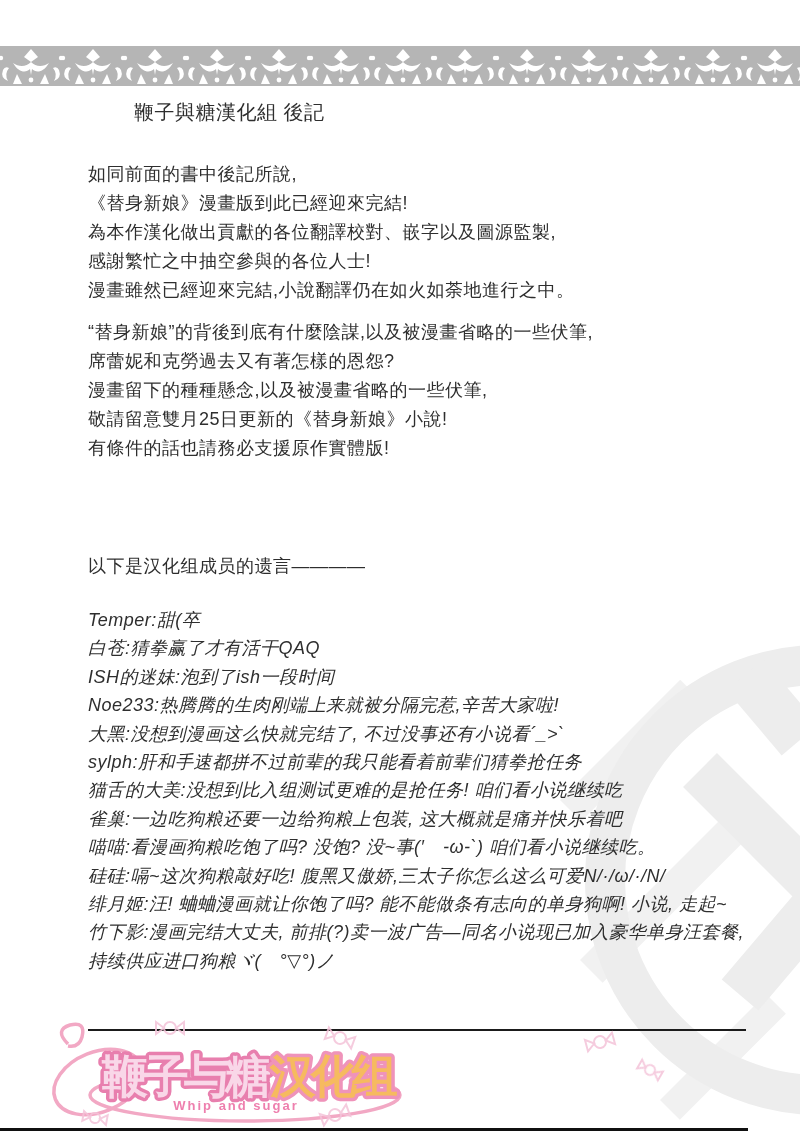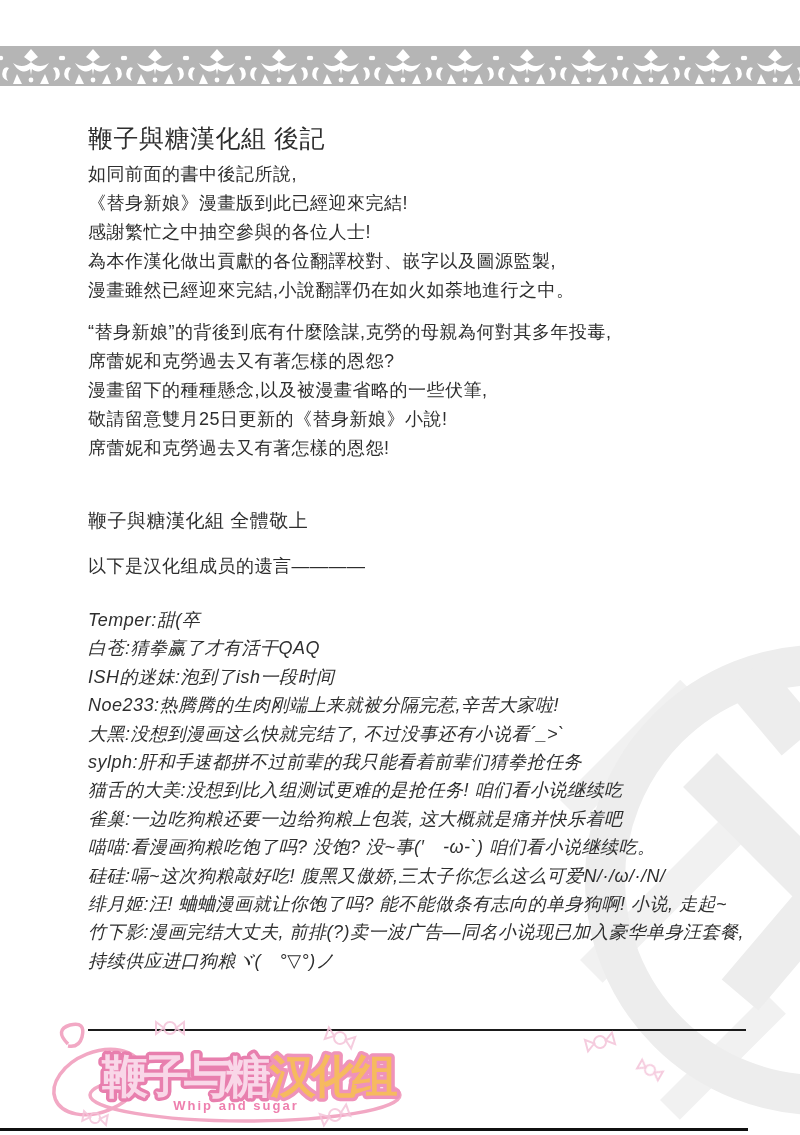--- a/index.html
+++ b/index.html
@@ -7,21 +7,21 @@
     position:relative;width:800px;height:1135px;background:#ffffff;overflow:hidden;
     font-family:"Liberation Sans","DejaVu Sans",sans-serif;color:#2e2e2e;
   }
   
   .band{position:absolute;left:0;top:46px;width:800px;height:40px;z-index:1;}
   
   .watermark{position:absolute;left:0;top:0;width:800px;height:1135px;z-index:0;pointer-events:none;}
   
   .tblock{position:absolute;left:88px;font-size:18px;line-height:29px;white-space:nowrap;z-index:2;letter-spacing:.5px;}
   .tblock .line{height:29px;}
-  #doc-title{top:124px;font-size:25px;}
+  #doc-title{top:98px;font-size:20px;margin-left:46px;}
   #para1{top:160px;}
   #para2{top:318px;}
   #signoff{top:506px;font-size:19px;}
   #members-intro{top:552px;}
   #members{top:606px;line-height:28.4px;font-style:italic;}
   #members .line{height:28.4px;}
   
   .rule-top{position:absolute;left:88px;top:1029px;width:658px;height:2px;background:#1b1b1b;z-index:2;}
   .rule-bottom{position:absolute;left:0;top:1128px;width:748px;height:3px;background:#101010;z-index:3;}
   
@@ -73,34 +73,33 @@
       <use href="#motif" x="620"></use>
       <use href="#motif" x="682"></use>
     <use href="#motif" x="744"></use>
   </svg>
 
   <div id="doc-title" class="tblock">鞭子與糖漢化組 後記</div>
 
   <div id="para1" class="tblock">
       <div class="line">如同前面的書中後記所說,</div>
       <div class="line">《替身新娘》漫畫版到此已經迎來完結!</div>
+      <div class="line">為本作漢化做出貢獻的各位翻譯校對、嵌字以及圖源監製,</div>
       <div class="line">感謝繁忙之中抽空參與的各位人士!</div>
-      <div class="line">為本作漢化做出貢獻的各位翻譯校對、嵌字以及圖源監製,</div>
       <div class="line">漫畫雖然已經迎來完結,小說翻譯仍在如火如荼地進行之中。</div>
     </div>
 
   <div id="para2" class="tblock">
-      <div class="line">“替身新娘”的背後到底有什麼陰謀,克勞的母親為何對其多年投毒,</div>
+      <div class="line">“替身新娘”的背後到底有什麼陰謀,以及被漫畫省略的一些伏筆,</div>
       <div class="line">席蕾妮和克勞過去又有著怎樣的恩怨?</div>
       <div class="line">漫畫留下的種種懸念,以及被漫畫省略的一些伏筆,</div>
       <div class="line">敬請留意雙月25日更新的《替身新娘》小說!</div>
-      <div class="line">席蕾妮和克勞過去又有著怎樣的恩怨!</div>
+      <div class="line">有條件的話也請務必支援原作實體版!</div>
     </div>
 
-  <div id="signoff" class="tblock">鞭子與糖漢化組 全體敬上</div>
 
   <div id="members-intro" class="tblock">以下是汉化组成员的遗言————</div>
 
   <div id="members" class="tblock">
       <div class="line">Temper:甜(卒</div>
       <div class="line">白苍:猜拳赢了才有活干QAQ</div>
       <div class="line">ISH的迷妹:泡到了ish一段时间</div>
       <div class="line">Noe233:热腾腾的生肉刚端上来就被分隔完惹,辛苦大家啦!</div>
       <div class="line">大黑:没想到漫画这么快就完结了, 不过没事还有小说看´_&gt;`</div>
       <div class="line">sylph:肝和手速都拼不过前辈的我只能看着前辈们猜拳抢任务</div>

